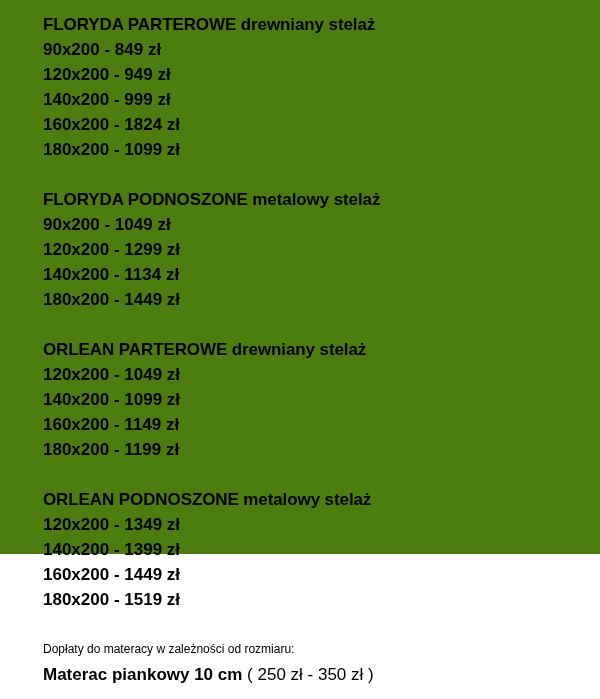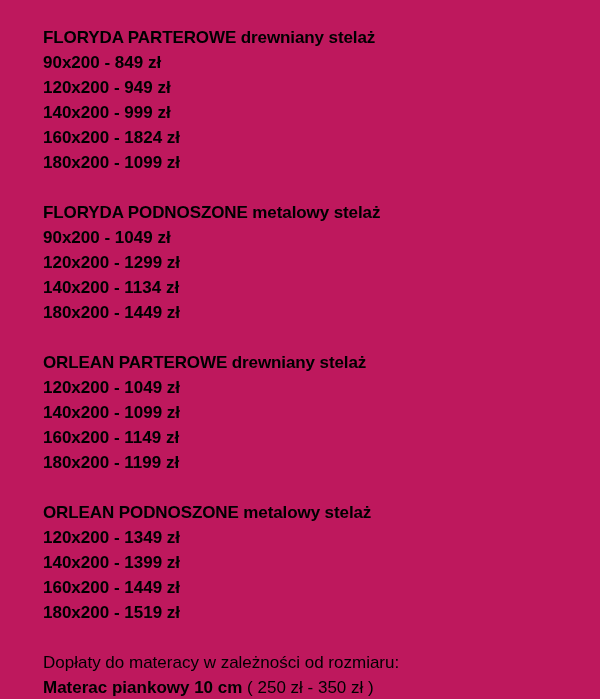--- a/index.html
+++ b/index.html
@@ -9,24 +9,24 @@
   }
   body {
     width: 600px;
     height: 699px;
     font-family: "Liberation Sans", sans-serif;
     color: #000000;
     -webkit-font-smoothing: antialiased;
   }
   #price-sheet {
     width: 600px;
-    height: 699px;
+    height: 554px;
     box-sizing: border-box;
-    padding: 25px 0 0 43px;
-    background: #be185d;
+    padding: 12px 0 0 43px;
+    background: #4d7c0f;
   }
   .section {
     margin-bottom: 25px;
   }
   .section:last-of-type {
     margin-bottom: 0;
   }
   .section-heading {
     font-size: 17px;
     font-weight: bold;
@@ -37,21 +37,21 @@
   .price-line {
     font-size: 17px;
     font-weight: bold;
     line-height: 25px;
     white-space: nowrap;
   }
   .surcharges {
     margin-top: 0;
   }
   .surcharge-intro {
-    font-size: 17px;
+    font-size: 12px;
     font-weight: normal;
     line-height: 25px;
     white-space: nowrap;
   }
   .surcharge-line {
     font-size: 17px;
     line-height: 25px;
     white-space: nowrap;
   }
   .surcharge-name {

